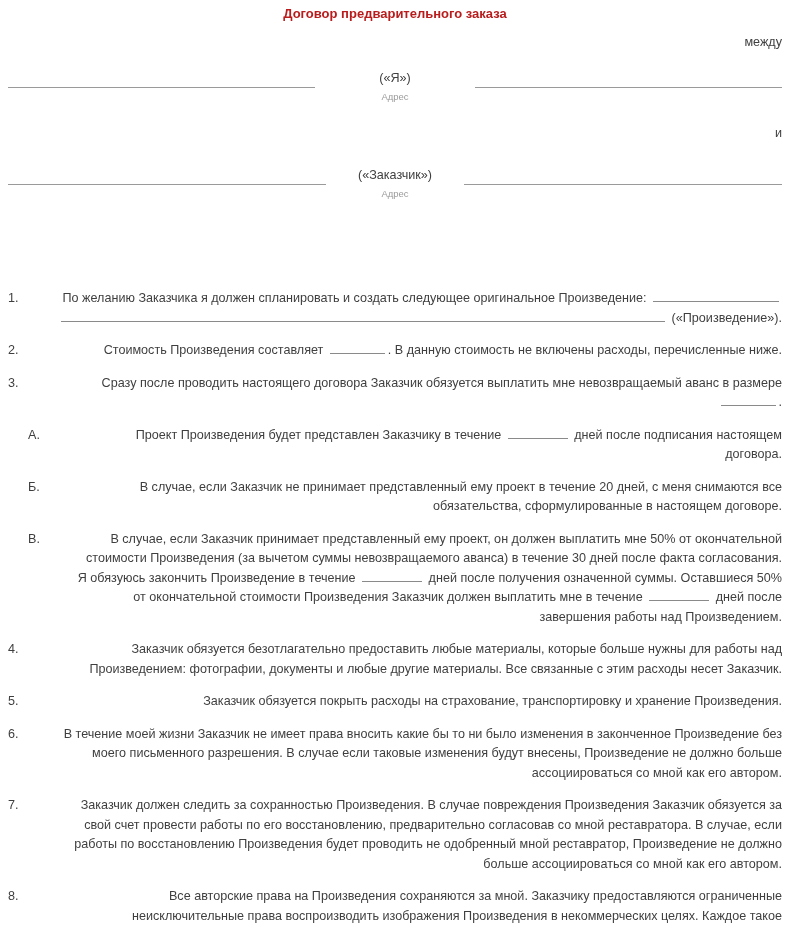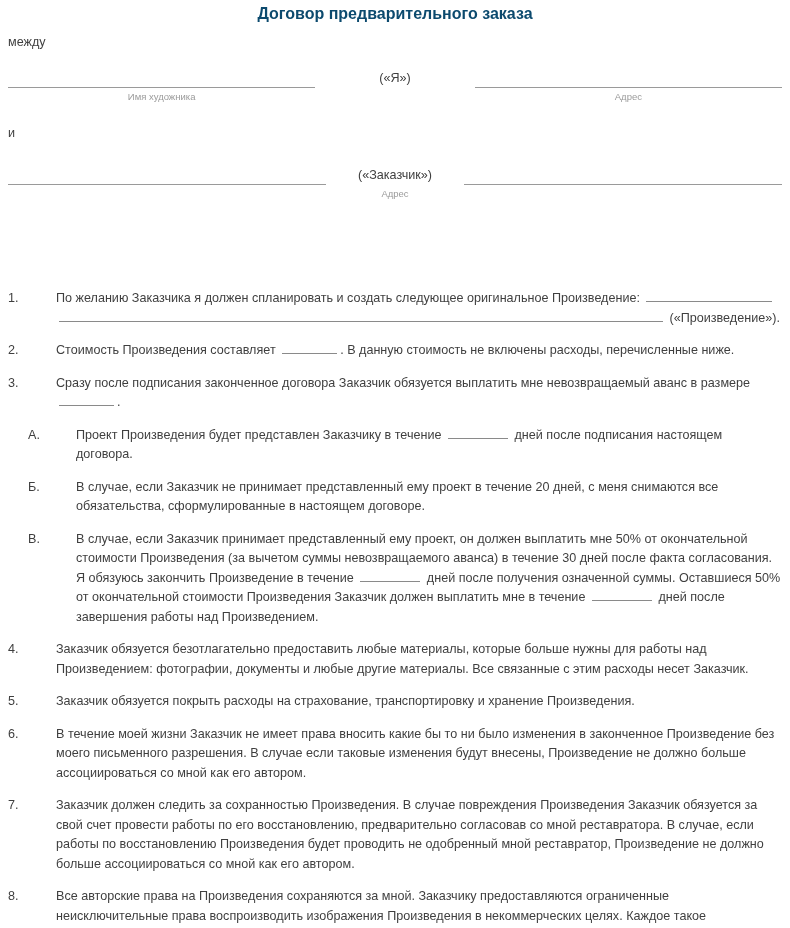--- a/index.html
+++ b/index.html
@@ -14,26 +14,26 @@
     box-sizing: border-box;
     padding: 6px 8px 0 8px;
     font-family: "Liberation Sans", "DejaVu Sans", sans-serif;
     color: #3f3f3f;
     font-size: 12.6px;
     line-height: 1.55;
   }
   .title {
     text-align: center;
     font-weight: bold;
-    font-size: 16px;
-    color: #0c4a6e;
+    font-size: 13px;
+    color: #b91c1c;
     line-height: 15px;
   }
   .center-word {
-    text-align: left;
+    text-align: right;
     font-size: 12.6px;
     color: #3f3f3f;
   }
   .word-between { margin-top: 12px; }
   .word-and { margin-top: 22px; }
   .party {
     display: grid;
     grid-template-columns: 1fr auto 1fr;
     column-gap: 14px;
     align-items: end;
@@ -62,21 +62,21 @@
   .clause {
     display: flex;
     margin-bottom: 13px;
   }
   .clause .num {
     flex: 0 0 20px;
     width: 20px;
   }
   .clause .txt {
     flex: 1 1 auto;
-    text-align: left;
+    text-align: right;
     margin-left: 28px;
   }
   .clause.sub { margin-left: 20px; }
   .blank {
     display: inline-block;
     border-bottom: 1px solid #8a8a8a;
     height: 11px;
     margin: 0 3px;
     vertical-align: baseline;
   }
@@ -87,21 +87,20 @@
 <div class="doc">
 
   <div class="title">Договор предварительного заказа</div>
 
   <div class="center-word word-between">между</div>
 
   <div class="party first">
     <span class="pline"></span>
     <span class="plabel">(«Я»)</span>
     <span class="pline"></span>
-    <span class="pcap">Имя художника</span>
     <span></span>
     <span class="pcap">Адрес</span>
   </div>
 
   <div class="center-word word-and">и</div>
 
   <div class="party second">
     <span class="pline"></span>
     <span class="plabel">(«Заказчик»)</span>
     <span class="pline"></span>
@@ -113,21 +112,21 @@
       <div class="clause">
         <span class="num">1.</span>
         <span class="txt"><span>По желанию Заказчика я должен спланировать и создать следующее оригинальное Произведение: </span><span class="blank" style="width: 126px;"></span><span class="blank" style="width: 604px;"></span><span> («Произведение»).</span></span>
       </div>
       <div class="clause">
         <span class="num">2.</span>
         <span class="txt"><span>Стоимость Произведения составляет </span><span class="blank" style="width: 55px;"></span><span>. В данную стоимость не включены расходы, перечисленные ниже.</span></span>
       </div>
       <div class="clause">
         <span class="num">3.</span>
-        <span class="txt"><span>Сразу после подписания законченное договора Заказчик обязуется выплатить мне невозвращаемый аванс в размере </span><span class="blank" style="width: 55px;"></span><span>.</span></span>
+        <span class="txt"><span>Сразу после проводить настоящего договора Заказчик обязуется выплатить мне невозвращаемый аванс в размере </span><span class="blank" style="width: 55px;"></span><span>.</span></span>
       </div>
       <div class="clause sub">
         <span class="num">А.</span>
         <span class="txt"><span>Проект Произведения будет представлен Заказчику в течение </span><span class="blank" style="width: 60px;"></span><span> дней после подписания настоящем договора.</span></span>
       </div>
       <div class="clause sub">
         <span class="num">Б.</span>
         <span class="txt"><span>В случае, если Заказчик не принимает представленный ему проект в течение 20 дней, с меня снимаются все обязательства, сформулированные в настоящем договоре.</span></span>
       </div>
       <div class="clause sub">

